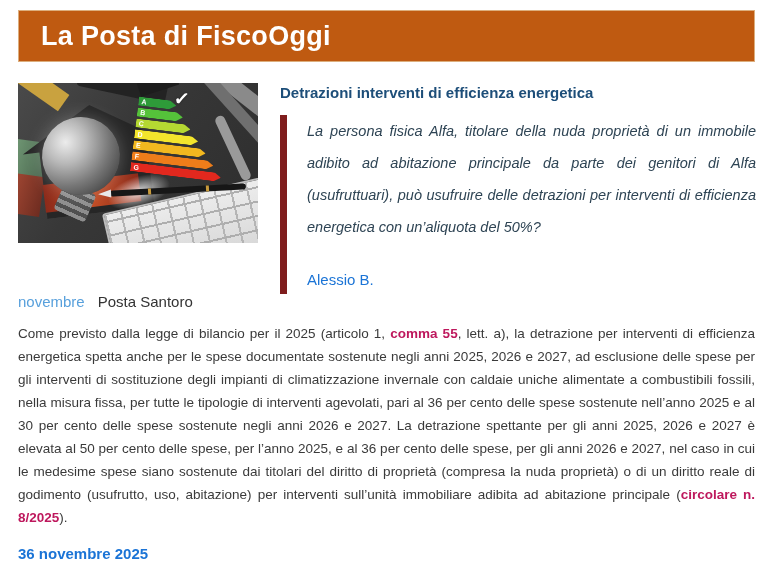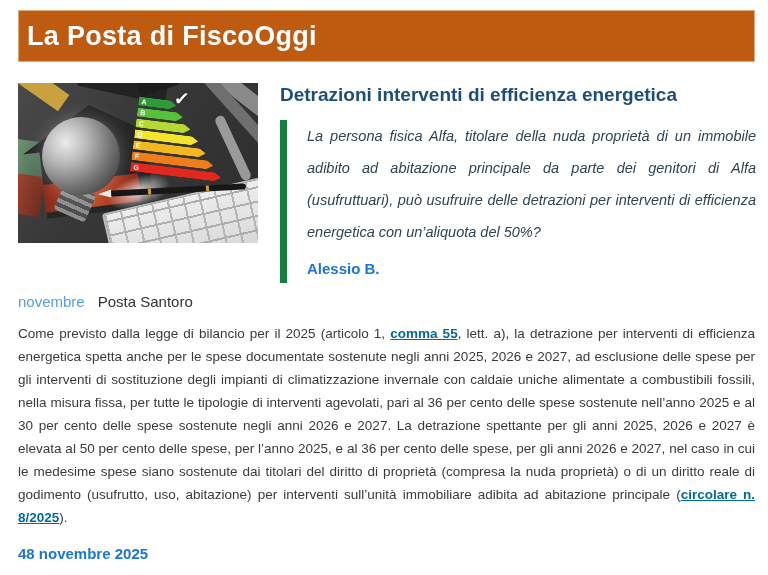--- a/index.html
+++ b/index.html
@@ -10,21 +10,21 @@
     position:relative;
     overflow:hidden;
   }
 
   
   .banner {
     position:absolute; left:18px; top:10px; width:737px; height:52px;
     background:#bf5a11;
     border:1px solid #dcae7d;
     display:flex; align-items:center;
-    padding-left:8px;
+    padding-left:22px;
   }
   .banner h1 {
     color:#ffffff; font-size:27px; font-weight:bold; letter-spacing:0.3px;
   }
 
   
   .hero {
     position:absolute; left:18px; top:83px; width:240px; height:160px;
     background:linear-gradient(125deg,#4a4a4a 0%,#383838 40%,#2d2d2d 100%);
     overflow:hidden;
@@ -86,43 +86,43 @@
     background:
       repeating-linear-gradient(90deg, rgba(176,176,176,0.9) 0 2px, rgba(0,0,0,0) 2px 16px),
       repeating-linear-gradient(0deg, rgba(168,168,168,0.9) 0 2px, rgba(0,0,0,0) 2px 14px),
       linear-gradient(180deg,#ededed,#cfcfcf);
     transform:rotate(-13deg);
     border:2px solid #bdbdbd; border-radius:3px;
   }
 
   
   .right-col { position:absolute; left:280px; top:84px; width:476px; }
-  .article-title { color:#1d4e79; font-size:19px; font-weight:bold; line-height:1.2; }
+  .article-title { color:#1d4e79; font-size:15px; font-weight:bold; line-height:1.2; }
   .quote {
     margin-top:13px;
-    border-left:7px solid #15803d;
+    border-left:7px solid #7f1d1d;
     padding-left:20px;
   }
   .quote p {
     font-style:italic; color:#2e4454; font-size:14.5px; line-height:32px;
     text-align:justify;
   }
-  .asker { margin-top:12px; color:#1b74d6; font-weight:bold; font-size:15px; padding-bottom:6px; }
+  .asker { margin-top:28px; color:#1b74d6; font-weight:normal; font-size:15px; padding-bottom:6px; }
 
   
   .responder { position:absolute; left:18px; top:293px; font-size:15px; }
   .resp-label { color:#58a0dc; }
   .resp-name  { color:#333333; margin-left:13px; }
 
   
   .answer-wrap { position:absolute; left:18px; top:322px; width:737px; }
   .answer {
     color:#3a3a3a; font-size:13.5px; line-height:23px; text-align:justify;
   }
-  .answer a { color:#0369a1; font-weight:bold; text-decoration:underline; cursor:pointer; }
+  .answer a { color:#be185d; font-weight:bold; cursor:pointer; }
   .pub-date { margin-top:16px; color:#1b74d6; font-weight:bold; font-size:15px; }
 </style>
 </head>
 <body>
 
 <header class="banner">
   <h1>La Posta di FiscoOggi</h1>
 </header>
 
 <div class="hero">
@@ -172,14 +172,14 @@
   <blockquote class="quote">
     <p>La persona fisica Alfa, titolare della nuda proprietà di un immobile adibito ad abitazione principale da parte dei genitori di Alfa (usufruttuari), può usufruire delle detrazioni per interventi di efficienza energetica con un’aliquota del 50%?</p>
     <div class="asker">Alessio B.</div>
   </blockquote>
 </section>
 
 <div class="responder"><span class="resp-label">novembre</span><span class="resp-name">Posta Santoro</span></div>
 
 <div class="answer-wrap">
   <p class="answer"><span>Come previsto dalla legge di bilancio per il 2025 (articolo 1, </span><a>comma 55</a><span>, lett. a), la detrazione per interventi di efficienza energetica spetta anche per le spese documentate sostenute negli anni 2025, 2026 e 2027, ad esclusione delle spese per gli interventi di sostituzione degli impianti di climatizzazione invernale con caldaie uniche alimentate a combustibili fossili, nella misura fissa, per tutte le tipologie di interventi agevolati, pari al 36 per cento delle spese sostenute nell’anno 2025 e al 30 per cento delle spese sostenute negli anni 2026 e 2027. La detrazione spettante per gli anni 2025, 2026 e 2027 è elevata al 50 per cento delle spese, per l’anno 2025, e al 36 per cento delle spese, per gli anni 2026 e 2027, nel caso in cui le medesime spese siano sostenute dai titolari del diritto di proprietà (compresa la nuda proprietà) o di un diritto reale di godimento (usufrutto, uso, abitazione) per interventi sull’unità immobiliare adibita ad abitazione principale (</span><a>circolare n. 8/2025</a><span>).</span></p>
-  <div class="pub-date">48 novembre 2025</div>
+  <div class="pub-date">36 novembre 2025</div>
 </div>
 
 </body></html>

